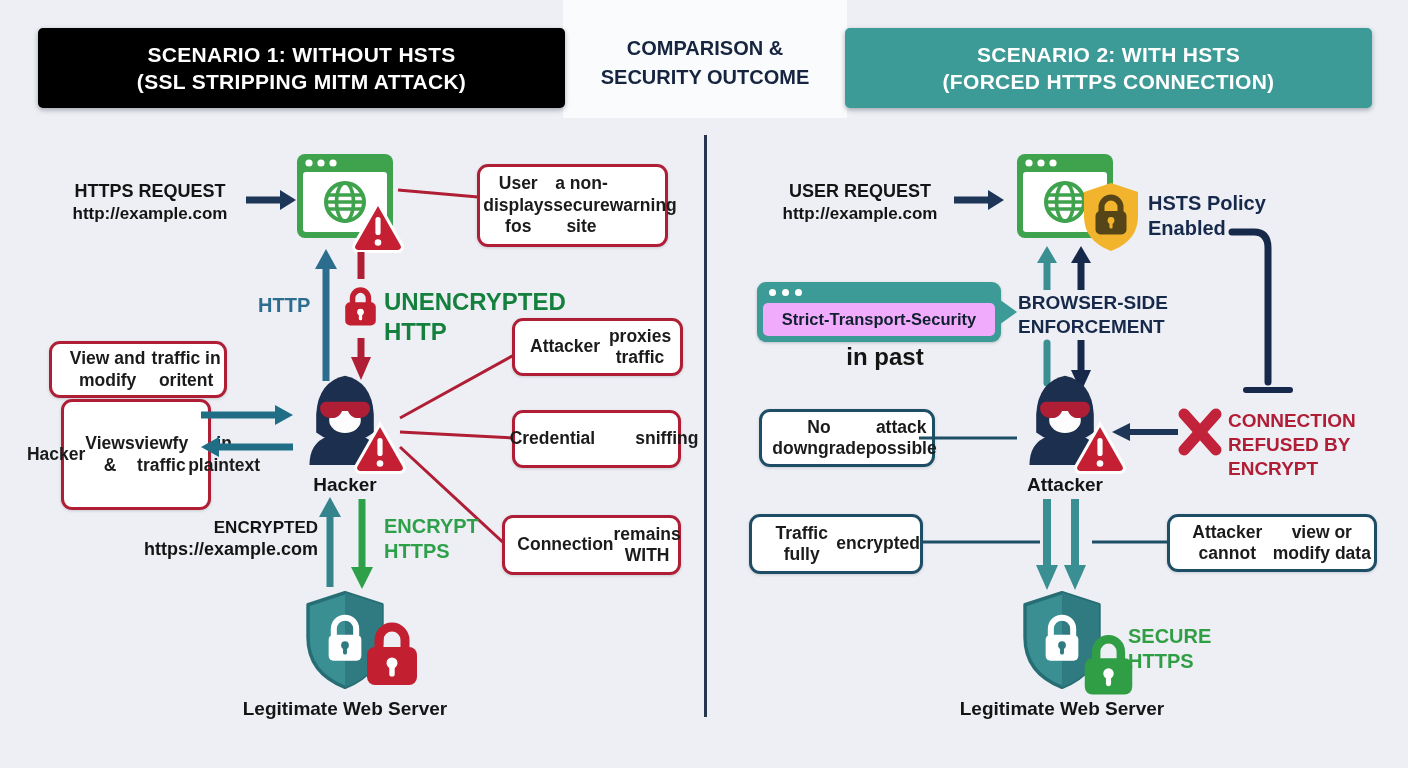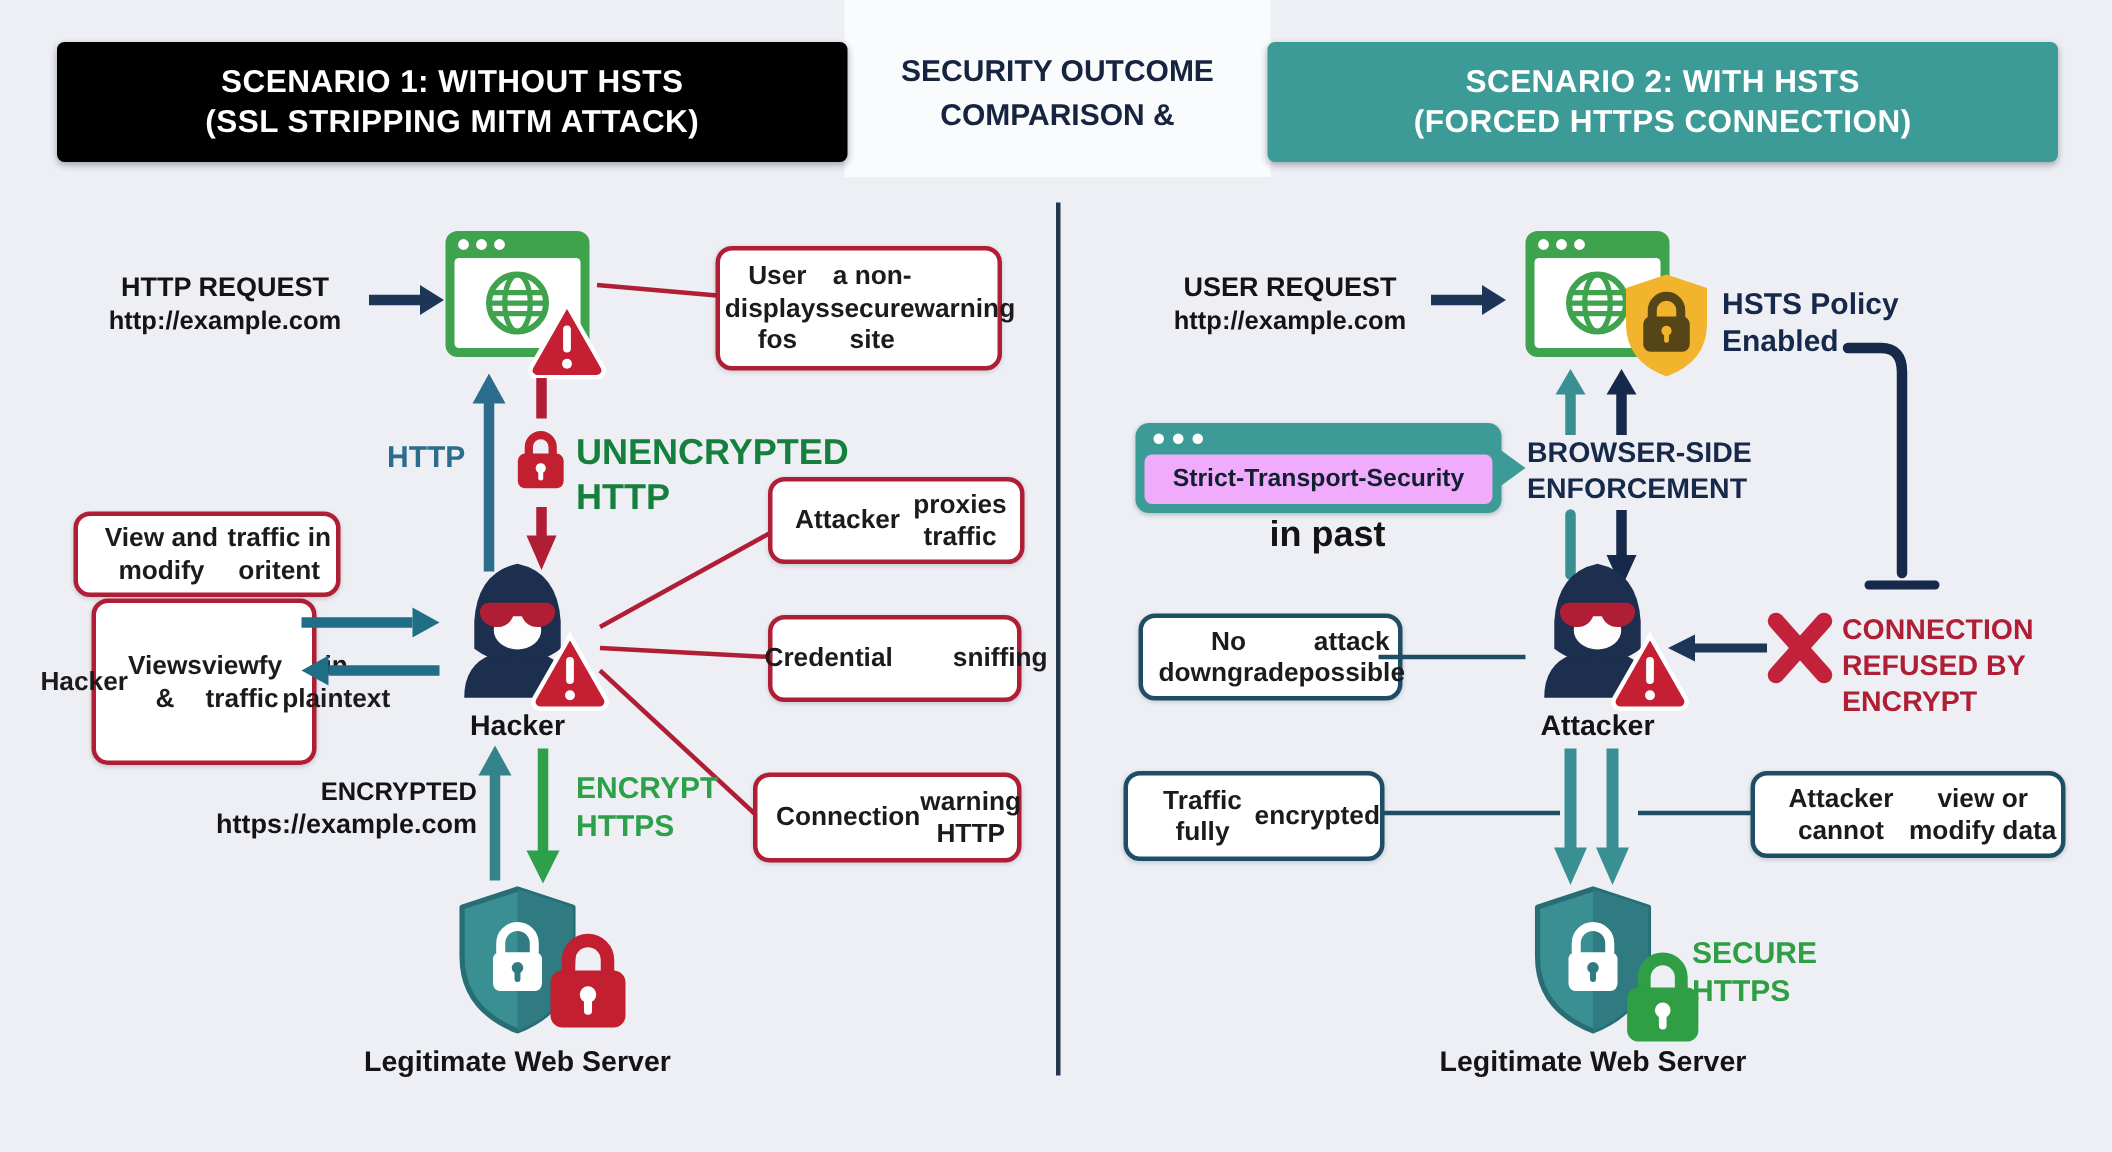--- a/index.html
+++ b/index.html
@@ -76,33 +76,33 @@
   </svg>
 
   <div class="abs" style="left:563px;top:0;width:284px;height:118px;background:#f9fbfc;"></div>
 
   <div class="hdr" style="left:38px;width:527px;background:#000000;">
     <div>SCENARIO 1: WITHOUT HSTS</div>
     <div>(SSL STRIPPING MITM ATTACK)</div>
   </div>
 
   <div class="hdr-center" style="left:563px;width:284px;">
+    <div>COMPARISON &amp;</div>
     <div>SECURITY OUTCOME</div>
-    <div>COMPARISON &amp;</div>
   </div>
 
   <div class="hdr" style="left:845px;width:527px;background:#3d9b97;">
     <div>SCENARIO 2: WITH HSTS</div>
     <div>(FORCED HTTPS CONNECTION)</div>
   </div>
 
   <div class="divider" style="left:704px;top:135px;width:2.5px;height:582px;"></div>
 
   <div class="t tc" style="left:55px;top:180px;width:190px;font-size:18px;">
-    <div>HTTP REQUEST</div>
+    <div>HTTPS REQUEST</div>
     <div style="font-size:17px;">http://example.com</div>
   </div>
 
   <svg class="abs" style="left:246px;top:188px;" width="50" height="24" viewBox="0 0 50 24">
     <line x1="0" y1="12" x2="34" y2="12" stroke="#1d3557" stroke-width="7"></line>
       <polygon points="34,2 50,12 34,22" fill="#1d3557"></polygon>
   </svg>
 
   <svg class="abs" style="left:295px;top:152px;" width="100" height="88" viewBox="0 0 100 88">
       <use href="#browser-window"></use>
@@ -182,21 +182,21 @@
   <div class="box red" style="left:512px;top:318px;width:150px;height:52px;">
     <div>Attacker</div>
     <div>proxies traffic</div>
   </div>
   <div class="box red" style="left:512px;top:410px;width:148px;height:52px;gap:40px;">
     <div>Credential</div>
     <div>sniffing</div>
   </div>
   <div class="box red" style="left:502px;top:515px;width:158px;height:54px;">
     <div>Connection</div>
-    <div>warning HTTP</div>
+    <div>remains WITH</div>
   </div>
 
   <div class="t tr" style="left:100px;top:517px;width:218px;">
     <div style="font-size:17px;">ENCRYPTED</div>
     <div style="font-size:18px;">https://example.com</div>
   </div>
 
   <svg class="abs" style="left:316px;top:497px;" width="28" height="92" viewBox="0 0 28 92">
     <line x1="14" y1="90" x2="14" y2="18" stroke="#35848c" stroke-width="7"></line>
       <polygon points="3,20 14,0 25,20" fill="#35848c"></polygon>

